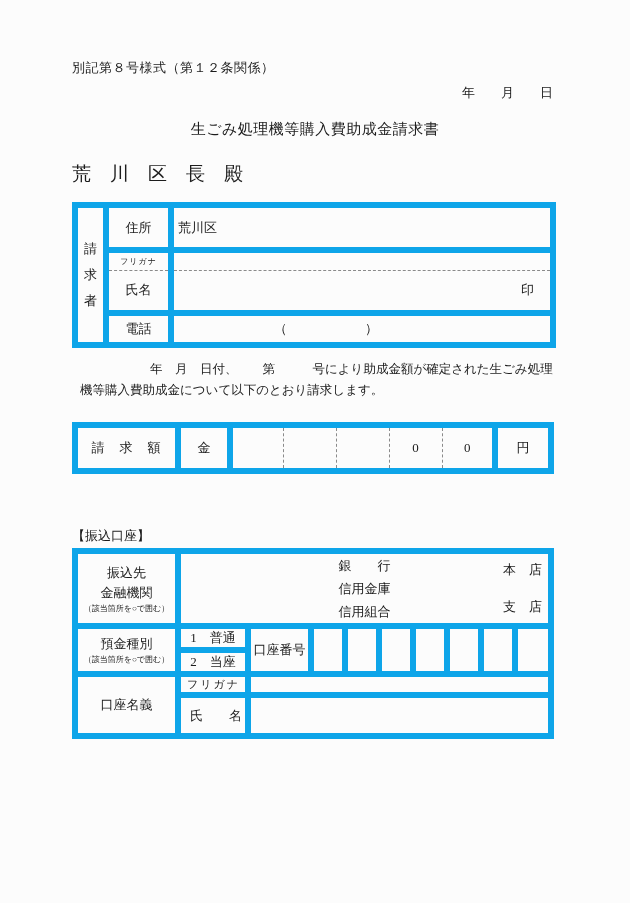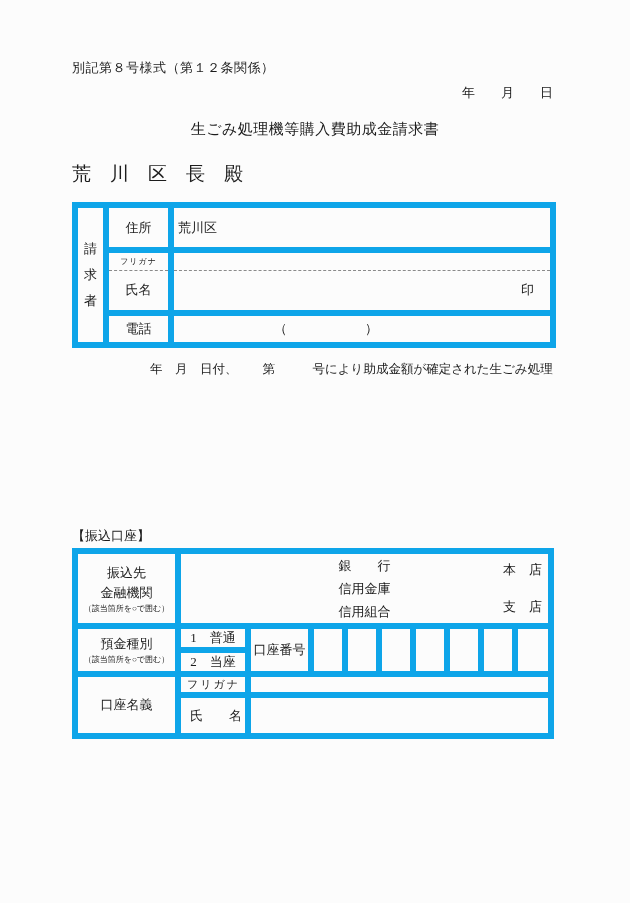--- a/index.html
+++ b/index.html
@@ -101,22 +101,47 @@
     </tr>
     <tr style="height:32px">
       <td class="lbl">電話</td>
       <td class="val phone-val">（　　　　　　）</td>
     </tr>
   </tbody>
     </table>
 
   <div class="abs statement">
     <div class="indent">年　月　日付、　　第　　　号により助成金額が確定された生ごみ処理</div>
+    <div>機等購入費助成金について以下のとおり請求します。</div>
   </div>
 
+  <table class="abs claim-table">
+    <colgroup>
+      <col style="width:103px">
+        <col style="width:52px">
+      <col style="width:53px">
+        <col style="width:53px">
+        <col style="width:53px">
+      <col style="width:53px">
+        <col style="width:53px">
+        <col style="width:56px">
+    </colgroup>
+    <tbody>
+        <tr style="height:46px">
+      <td class="claim-label">請　求　額</td>
+      <td>金</td>
+      <td class="dash-r"></td>
+      <td class="dash-l dash-r"></td>
+      <td class="dash-l dash-r"></td>
+      <td class="dash-l dash-r">0</td>
+      <td class="dash-l">0</td>
+      <td>円</td>
+    </tr>
+  </tbody>
+    </table>
 
   <div class="abs acct-heading">【振込口座】</div>
 
   <table class="abs acct-table">
     <colgroup>
       <col style="width:103px">
         <col style="width:70px">
         <col style="width:63px">
       <col style="width:34px">
         <col style="width:34px">

